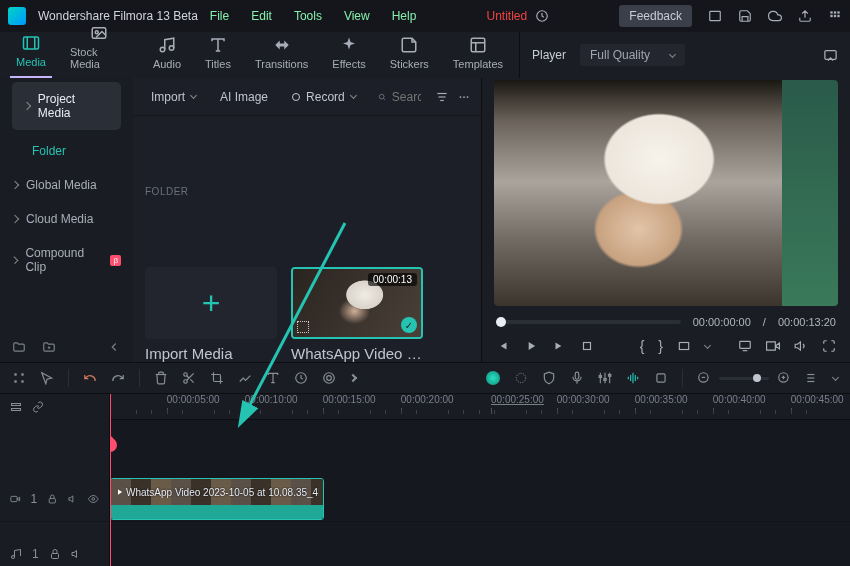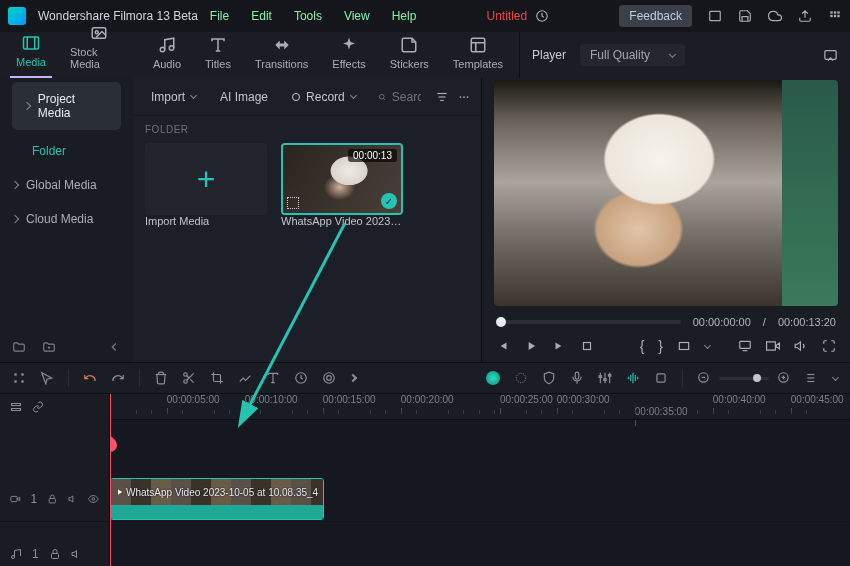--- a/index.html
+++ b/index.html
@@ -36,41 +36,41 @@
 .sidebar { width: 133px; background: #191c23; display: flex; flex-direction: column; }
 .sb-item { display: flex; align-items: center; gap: 8px; padding: 10px 12px; cursor: pointer; color: #a8adb8; font-size: 12px; }
 .sb-item.project-media { background: #2a2e37; border-radius: 5px; margin: 4px 12px; color: #e8ecf4; }
 .sb-item.active { color: #25c3b2; }
 .sb-caret { width: 6px; height: 6px; border-right: 1px solid #888; border-bottom: 1px solid #888; transform: rotate(-45deg); }
 .sidebar-beta { background: #ff4d6d; color: #fff; font-size: 8px; padding: 1px 3px; border-radius: 2px; margin-left: 4px; }
 .sidebar-footer { margin-top: auto; display: flex; align-items: center; gap: 16px; padding: 8px 12px; }
 .sidebar-collapse { margin-left: auto; width: 14px; height: 14px; cursor: pointer; }
 
 
-.media-area { flex: 1; background: #1c1f27; display: flex; flex-direction: column; }
+.media-area { flex: 1; background: #1c1f27; display: flex; flex-direction: column; justify-content: space-between; }
 .media-toolbar { height: 38px; display: flex; align-items: center; gap: 8px; padding: 0 10px; border-bottom: 1px solid #14161b; }
 .tb-btn { display: flex; align-items: center; gap: 6px; padding: 4px 8px; cursor: pointer; color: #c0c5d0; font-size: 12px; border-radius: 3px; }
 .tb-chev { width: 5px; height: 5px; border-right: 1px solid #888; border-bottom: 1px solid #888; transform: rotate(45deg); margin-top: -2px; }
 .record-btn .rec-dot { width: 8px; height: 8px; border: 1px solid #c0c5d0; border-radius: 50%; }
 .search-box { flex: 1; display: flex; align-items: center; gap: 6px; padding: 4px 6px; }
 .search-box input { background: transparent; border: none; outline: none; color: #c0c5d0; font-size: 12px; width: 100%; }
 .search-icon { width: 12px; height: 12px; }
 .filter-icon, .more-icon { width: 14px; height: 14px; cursor: pointer; color: #a8adb8; }
 .folder-label { padding: 8px 12px; color: #6a717e; font-size: 10px; letter-spacing: 0.5px; }
 .media-list { display: flex; gap: 14px; padding: 0 12px; }
-.media-card { width: 122px; display: flex; flex-direction: column; cursor: pointer; }
+.media-card { width: 132px; display: flex; flex-direction: column; gap: 6px; cursor: pointer; }
 .card-thumb { height: 72px; border-radius: 4px; display: flex; align-items: center; justify-content: center; position: relative; overflow: hidden; }
 .import-thumb { background: #22252e; }
 .plus { font-size: 32px; color: #25c3b2; font-weight: 300; }
 .video-thumb { background: linear-gradient(120deg, #3a3630 0%, #5a5048 60%, #3a3630 100%); border: 2px solid #25c3b2; }
 .video-thumb .person { position: absolute; inset: 0; background: radial-gradient(ellipse 45px 35px at 56% 38%, #f0ece4 0%, #d8d4cc 40%, transparent 42%), radial-gradient(ellipse 30px 25px at 48% 62%, #d0b098 0%, transparent 52%), linear-gradient(120deg, #2a2420 0%, #4a4038 100%); }
 .duration-badge { position: absolute; top: 4px; right: 4px; background: rgba(0,0,0,0.65); color: #fff; font-size: 10px; padding: 1px 5px; border-radius: 3px; }
 .check-badge { position: absolute; bottom: 4px; right: 4px; width: 16px; height: 16px; background: #25c3b2; border-radius: 50%; display: flex; align-items: center; justify-content: center; color: #1a1d24; font-size: 10px; }
 .expand-handle { position: absolute; bottom: 4px; left: 4px; width: 12px; height: 12px; border: 1px dotted #ccc; }
-.card-label { font-size: 11px; color: #c0c5d0; overflow: hidden; text-overflow: ellipsis; white-space: nowrap; text-align: center; }
+.card-label { font-size: 15px; color: #c0c5d0; overflow: hidden; text-overflow: ellipsis; white-space: nowrap; text-align: center; }
 
 
 .player-panel { flex: 1; display: flex; flex-direction: column; padding: 2px 12px 4px 12px; }
 .preview { flex: 1; background: #000; border-radius: 4px; position: relative; overflow: hidden; }
 .preview-scene { position: absolute; inset: 0; background:
   radial-gradient(ellipse 140px 115px at 48% 35%, #f7f3eb 0%, #ece6dc 38%, transparent 40%),
   radial-gradient(ellipse 90px 78px at 42% 66%, #e2c4a8 0%, #c8a280 46%, transparent 50%),
   linear-gradient(180deg, #1a1812 0%, #6a625a 18%, #aaa49c 45%, #726c64 70%, #3a342c 100%);
 }
 .preview-side { position: absolute; right: 0; top: 0; bottom: 0; width: 56px; background: linear-gradient(180deg, #2a5a4a 0%, #3a7a5a 100%); }
@@ -247,20 +247,25 @@
       <div class="sb-item active" style="padding-left:32px">
         <span>Folder</span>
       </div>
       <div class="sb-item">
         <span class="sb-caret"></span>
         <span>Global Media</span>
       </div>
       <div class="sb-item">
         <span class="sb-caret"></span>
         <span>Cloud Media</span>
+      </div>
+      <div class="sb-item">
+        <span class="sb-caret"></span>
+        <span>Compound Clip</span>
+        <span class="sidebar-beta">β</span>
       </div>
       <div class="sidebar-footer">
         <svg width="14" height="14" viewBox="0 0 24 24" fill="none" stroke="#7a7f8a" stroke-width="2">
             <path d="M3 7a2 2 0 012-2h4l2 2h8a2 2 0 012 2v8a2 2 0 01-2 2H5a2 2 0 01-2-2z"></path>
           </svg>
         <svg width="14" height="14" viewBox="0 0 24 24" fill="none" stroke="#7a7f8a" stroke-width="2">
             <path d="M3 7a2 2 0 012-2h4l2 2h8a2 2 0 012 2v8a2 2 0 01-2 2H5a2 2 0 01-2-2z"></path>
             <path d="M12 11v4M10 13h4"></path>
           </svg>
         <svg class="sidebar-collapse" viewBox="0 0 24 24" fill="none" stroke="#7a7f8a" stroke-width="2">
@@ -529,31 +534,31 @@
         <span class="ruler-tick" style="left: 212.8px;">00:00:15:00</span>
         <span class="ruler-subtick" style="left: 181.6px;"></span>
         <span class="ruler-subtick" style="left: 197.2px;"></span>
         <span class="ruler-subtick" style="left: 212.8px;"></span>
         <span class="ruler-subtick" style="left: 228.4px;"></span>
         <span class="ruler-tick" style="left: 290.8px;">00:00:20:00</span>
         <span class="ruler-subtick" style="left: 259.6px;"></span>
         <span class="ruler-subtick" style="left: 275.2px;"></span>
         <span class="ruler-subtick" style="left: 290.8px;"></span>
         <span class="ruler-subtick" style="left: 306.4px;"></span>
-        <span class="ruler-tick" style="left: 390px;">00:00:25:00</span>
+        <span class="ruler-tick" style="left: 381px; text-decoration: underline;">00:00:25:00</span>
         <span class="ruler-subtick" style="left: 337.6px;"></span>
         <span class="ruler-subtick" style="left: 353.2px;"></span>
         <span class="ruler-subtick" style="left: 368.8px;"></span>
         <span class="ruler-subtick" style="left: 384.4px;"></span>
         <span class="ruler-tick" style="left: 446.8px;">00:00:30:00</span>
         <span class="ruler-subtick" style="left: 415.6px;"></span>
         <span class="ruler-subtick" style="left: 431.2px;"></span>
         <span class="ruler-subtick" style="left: 446.8px;"></span>
         <span class="ruler-subtick" style="left: 462.4px;"></span>
-        <span class="ruler-tick" style="left: 524.8px; margin-top: 12px;">00:00:35:00</span>
+        <span class="ruler-tick" style="left: 524.8px;">00:00:35:00</span>
         <span class="ruler-subtick" style="left: 493.6px;"></span>
         <span class="ruler-subtick" style="left: 509.2px;"></span>
         <span class="ruler-subtick" style="left: 524.8px;"></span>
         <span class="ruler-subtick" style="left: 540.4px;"></span>
         <span class="ruler-tick" style="left: 602.8px;">00:00:40:00</span>
         <span class="ruler-subtick" style="left: 571.6px;"></span>
         <span class="ruler-subtick" style="left: 587.2px;"></span>
         <span class="ruler-subtick" style="left: 602.8px;"></span>
         <span class="ruler-subtick" style="left: 618.4px;"></span>
         <span class="ruler-tick" style="left: 680.8px;">00:00:45:00</span>

